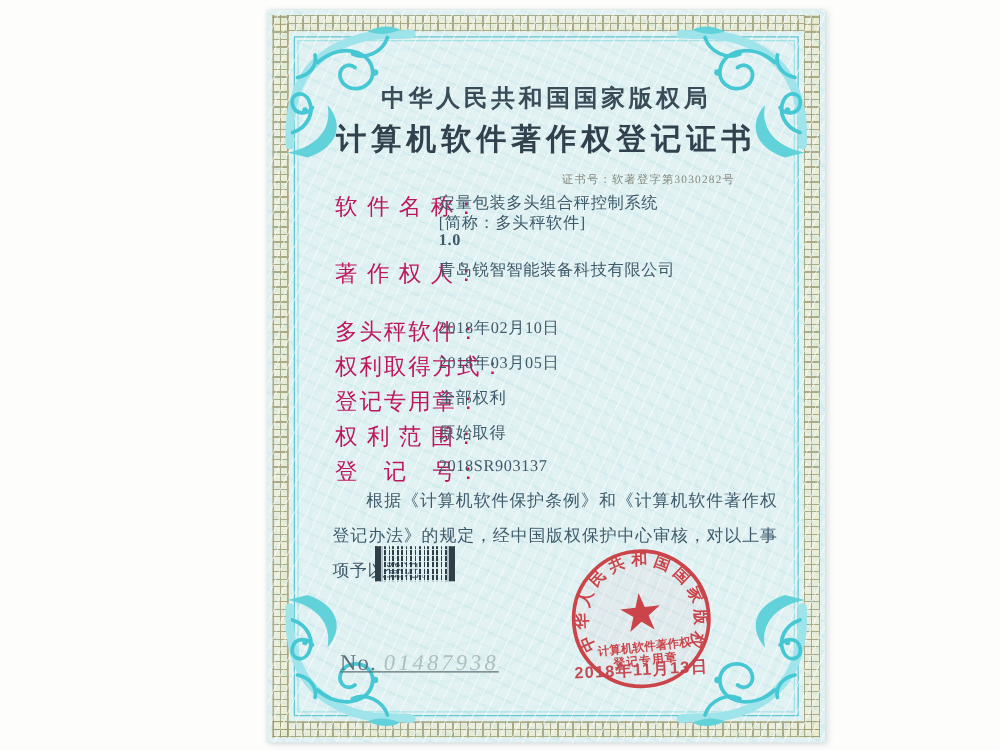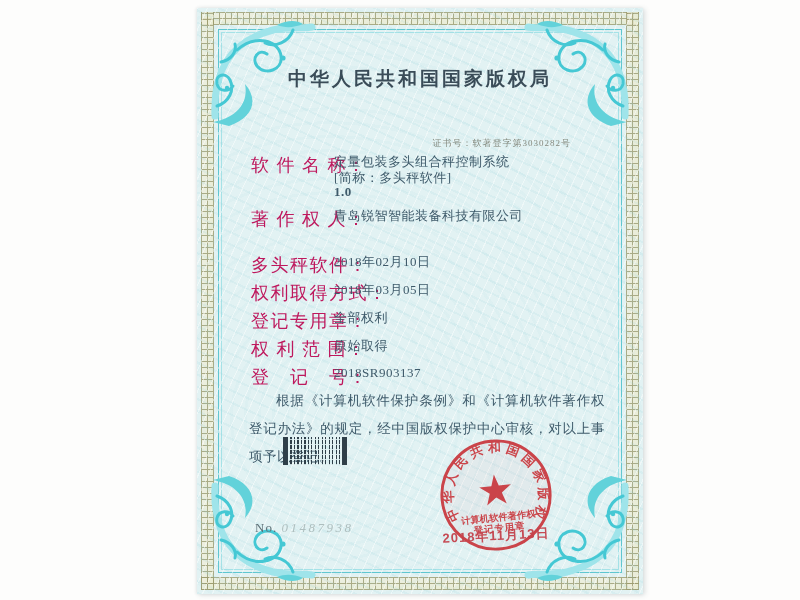--- a/index.html
+++ b/index.html
@@ -4,21 +4,21 @@
 <style>
   html,body{margin:0;padding:0;}
   body{
     width:800px;height:600px;overflow:hidden;position:relative;
     background:#fdfdfc;
     font-family:"Liberation Serif","DejaVu Serif",serif;
   }
   .photo{position:absolute;inset:0;}
   
   .sheet{
-    position:absolute;left:197px;top:8px;width:446px;height:586px;
+    position:absolute;left:214px;top:8px;width:446px;height:586px;
     background:#e2f2f3;
     box-shadow:2px 1px 5px rgba(60,90,95,.18), -1px 0 3px rgba(60,90,95,.10);
   }
   .guilloche{
     position:absolute;inset:0;pointer-events:none;
     background:
       repeating-linear-gradient(115deg, rgba(255,255,255,.45) 0 1px, transparent 1px 9px),
       repeating-linear-gradient(25deg, rgba(140,205,214,.12) 0 2px, transparent 2px 11px),
       repeating-radial-gradient(circle at 30% 70%, rgba(150,210,218,.07) 0 3px, transparent 3px 14px);
   }
@@ -81,21 +81,21 @@
     left:86px;top:429px;width:64px;height:28px;
     background:
       repeating-linear-gradient(0deg, rgba(226,242,243,.85) 0 1px, transparent 1px 5px),
       repeating-linear-gradient(90deg, #2f3f49 0 1.5px, transparent 1.5px 4px, #2f3f49 4px 5px, transparent 5px 7px);
   }
   .barcode:before,.barcode:after{
     content:"";position:absolute;top:0;bottom:0;width:5px;background:#2f3f49;
   }
   .barcode:before{left:0;border-right:1.5px solid #e2f2f3;}
   .barcode:after{right:0;border-left:1.5px solid #e2f2f3;}
-  .serial{left:58px;top:512px;font-size:13px;color:#5e7077;letter-spacing:1px;}
+  .serial{left:58px;top:512px;font-size:18px;color:#5e7077;letter-spacing:1px;text-decoration:underline;}
   .serial .num{color:#aebfbf;letter-spacing:2.5px;font-style:italic;}
   
   .seal{left:240px;top:428px;width:118px;height:118px;opacity:.92;transform:rotate(-6deg);}
   .seal svg{width:100%;height:100%;display:block;}
   .seal-date{
     left:232px;top:519px;width:134px;text-align:center;
     font-family:"Liberation Sans","DejaVu Sans",sans-serif;
     font-size:13px;font-weight:bold;color:#c4424c;letter-spacing:1px;
     transform:rotate(-3deg);opacity:.95;
   }
@@ -186,20 +186,21 @@
         <g fill="#62d2da">
           <path d="M6,104 C28,100 42,86 38,66 C52,82 46,100 22,108 Z"></path>
           <path d="M96,6 C86,10 78,10 70,7 C80,2 90,2 96,6 Z"></path>
         </g>
         <circle cx="76" cy="40" r="2.6" fill="#45c8d4"></circle>
         <circle cx="20" cy="70" r="2.2" fill="#45c8d4"></circle>
       </svg>
     </div>
 
     <div class="abs authority">中华人民共和国国家版权局</div>
+    <div class="abs cert-title">计算机软件著作权登记证书</div>
     <div class="abs certno">证书号：软著登字第3030282号</div>
 
     <div class="abs row-label t-name">软 件 名 称：</div>
     <div class="abs row-value t-name">定量包装多头组合秤控制系统</div>
     <div class="abs row-value t-name2">[简称：多头秤软件]</div>
     <div class="abs row-value t-name3">1.0</div>
 
     <div class="abs row-label t-owner">著 作 权 人：</div>
     <div class="abs row-value t-owner">青岛锐智智能装备科技有限公司</div>
 

